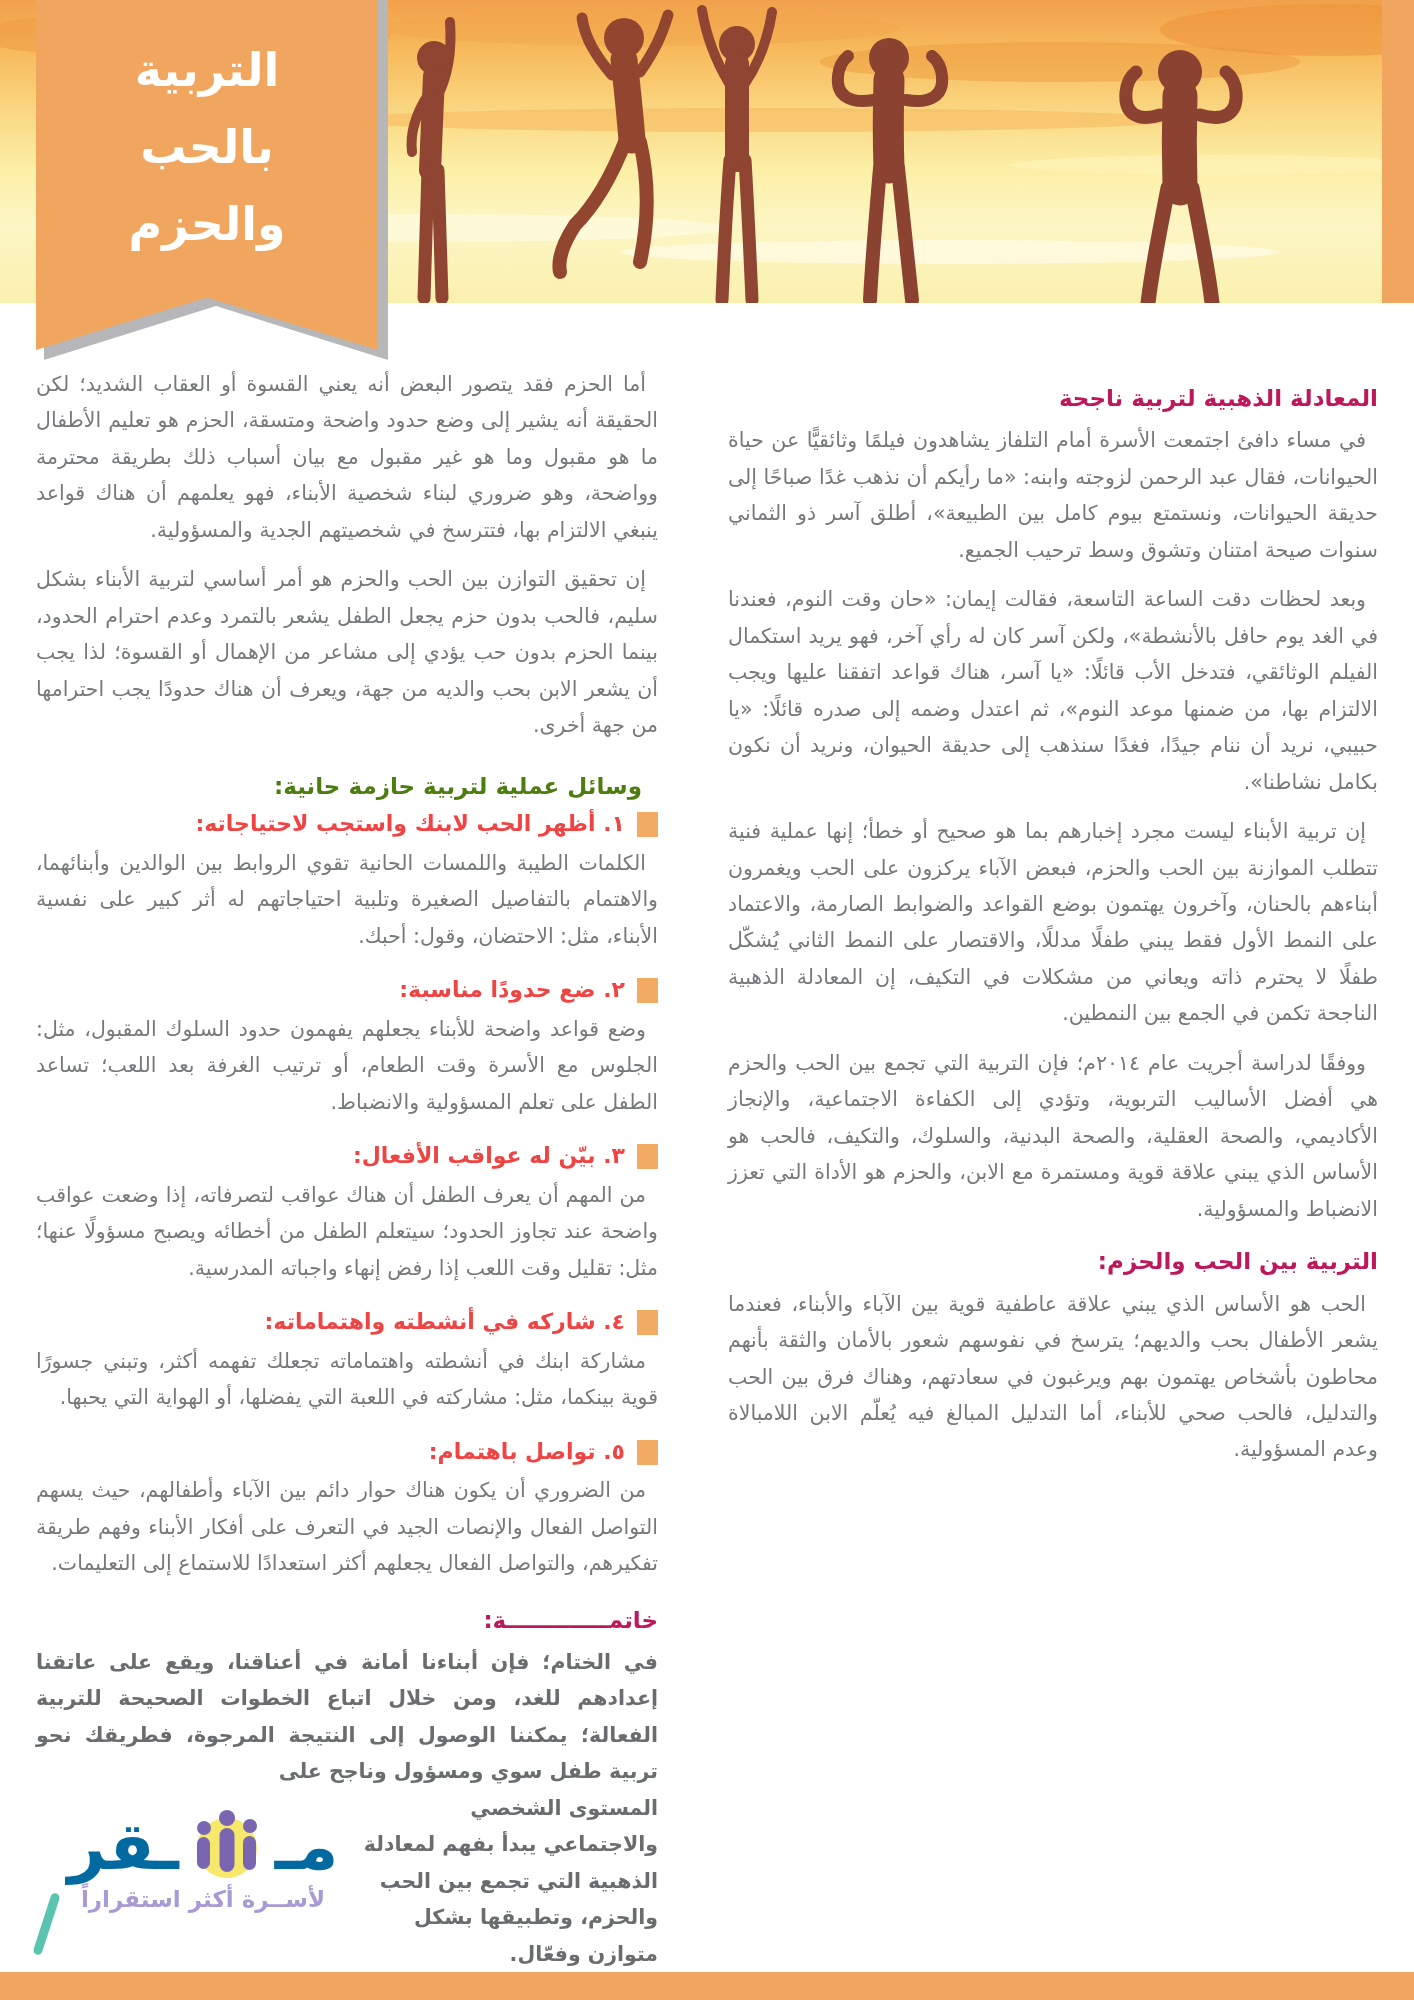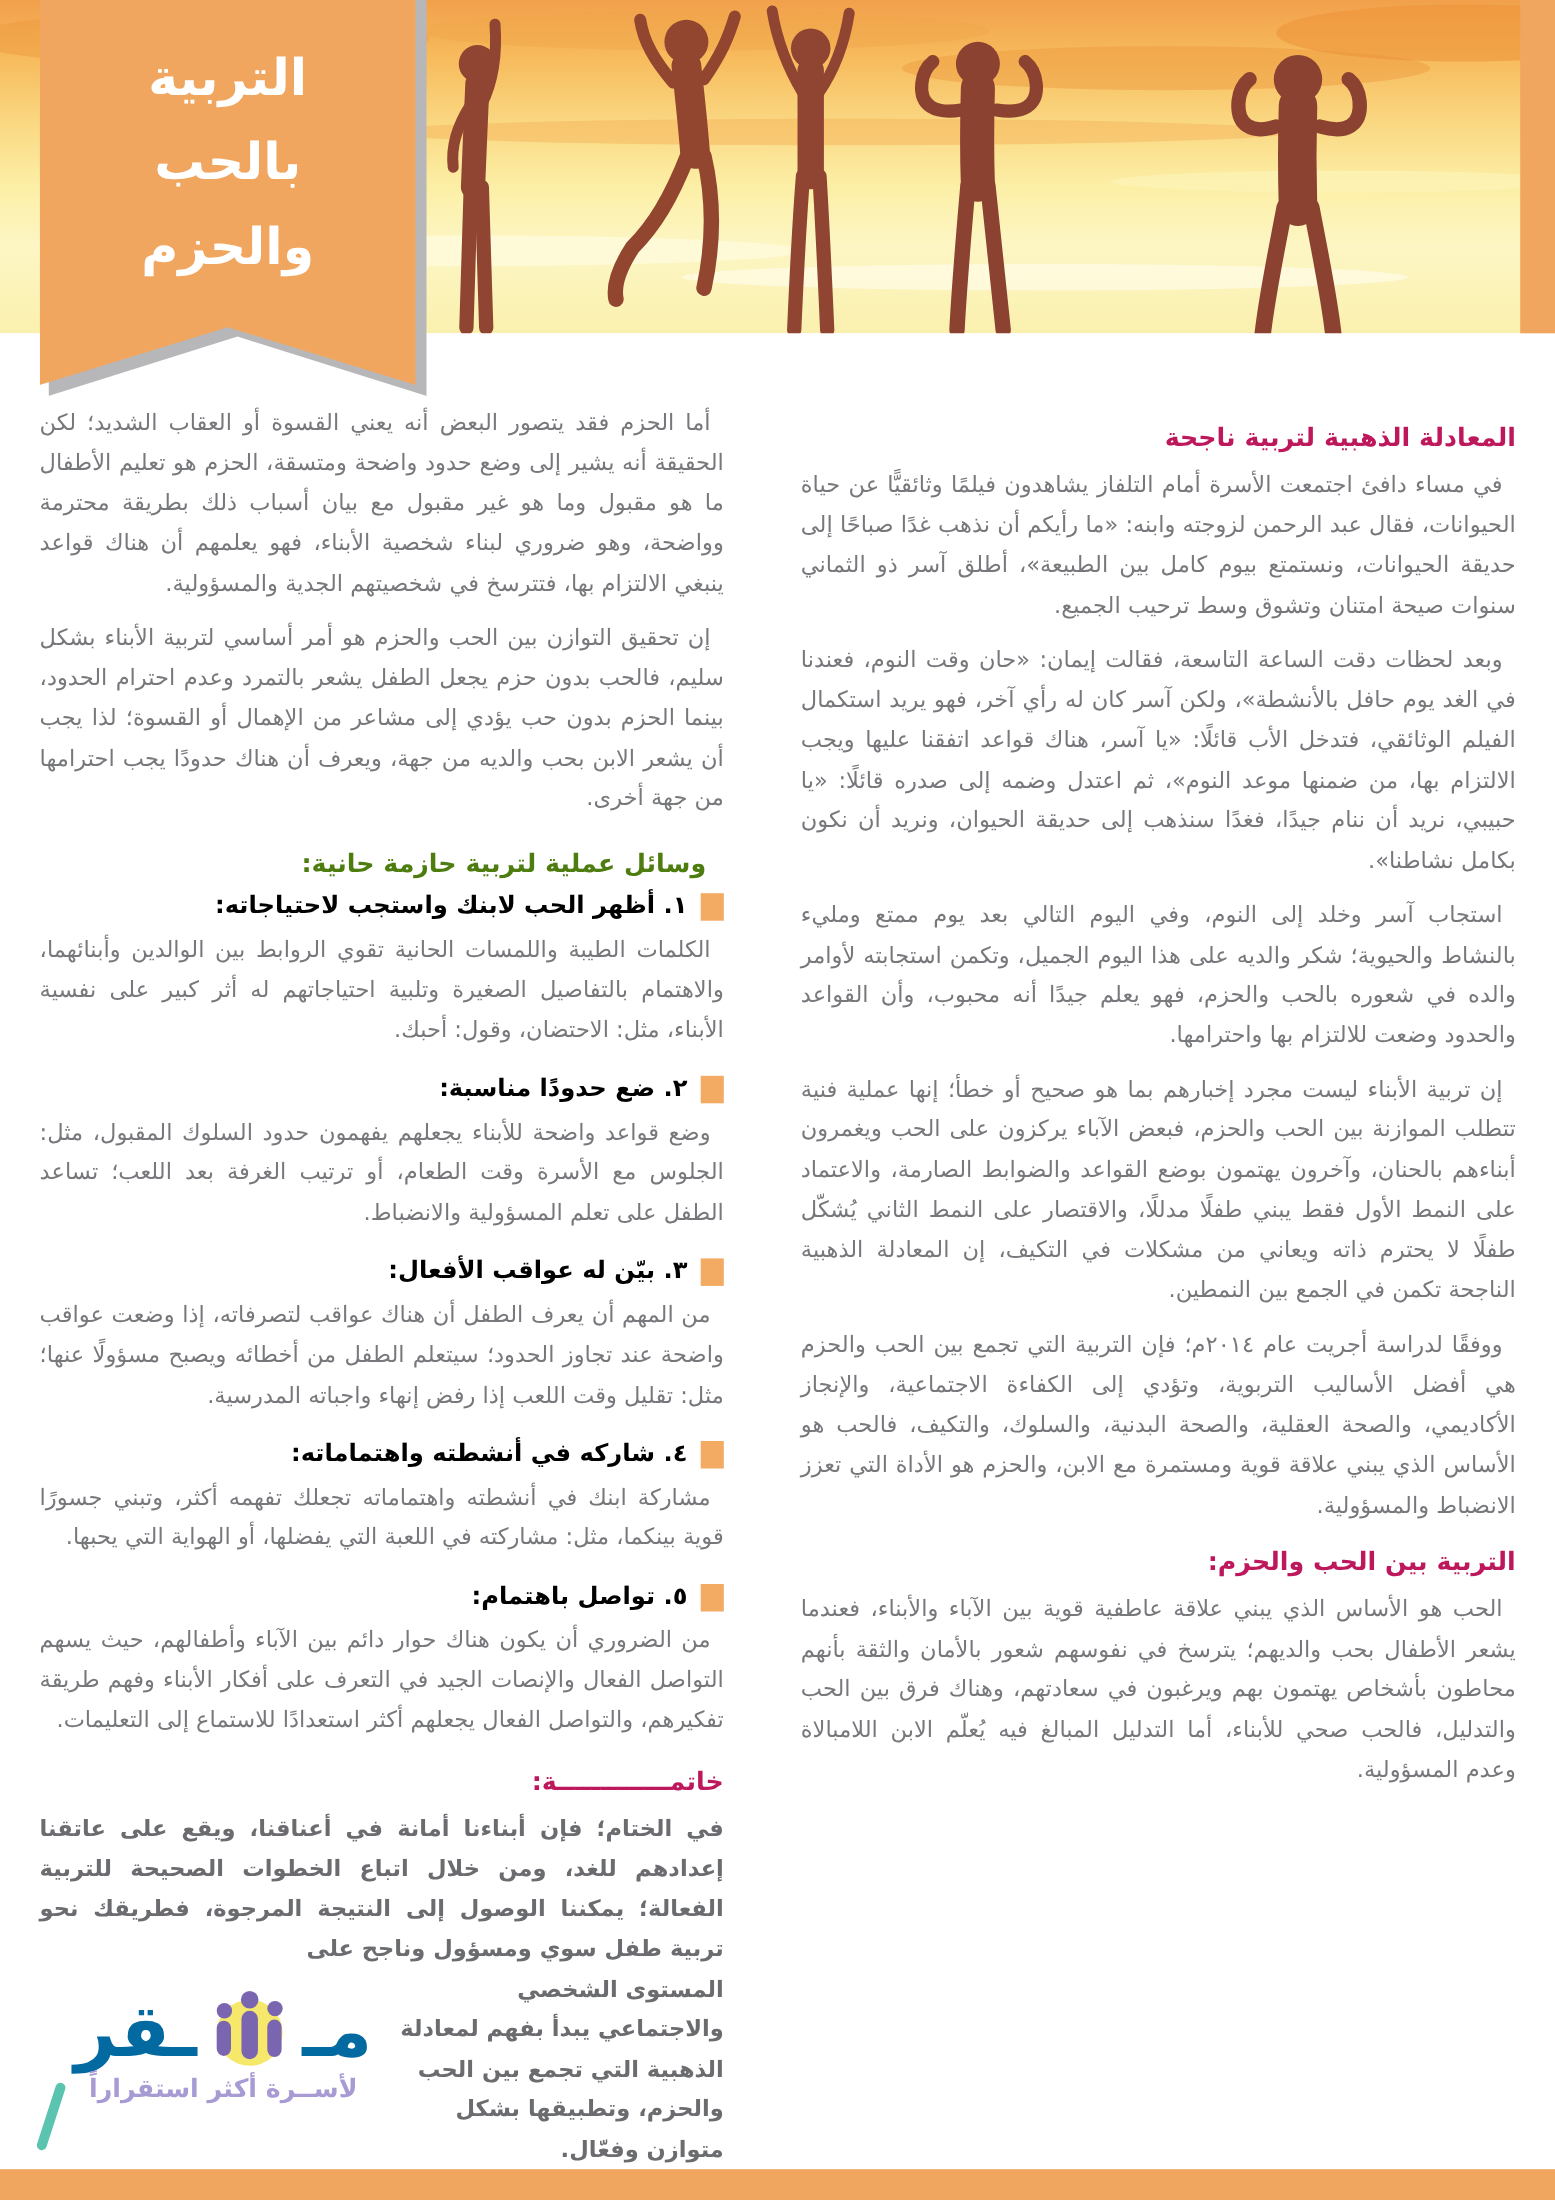--- a/index.html
+++ b/index.html
@@ -17,21 +17,21 @@
   
   .col{position:absolute;direction:rtl;text-align:justify;color:#77787C;}
   .col-right{right:36px;top:378px;width:650px;}
   .col-left{left:36px;top:366px;width:622px;}
   p.body{font-size:20.5px;line-height:1.78;margin:0 0 13px;text-indent:12px;}
   .h-teal{color:#be185d;font-size:23px;font-weight:bold;margin:4px 0 8px;line-height:1.4;}
   .h-orange{color:#4d7c0f;font-size:23px;font-weight:bold;margin:26px 16px 8px;line-height:1.4;}
   .method{margin-bottom:22px;}
   .method-head{display:flex;align-items:center;gap:12px;margin:0 0 6px;}
   .bullet-square{flex:0 0 auto;width:21px;height:25px;background:#F3AA62;}
-  .method-title{color:#000000;font-size:22px;font-weight:bold;line-height:1.3;}
+  .method-title{color:#ef4444;font-size:22px;font-weight:bold;line-height:1.3;}
   .method-body{font-size:20.5px;line-height:1.78;margin:0;text-indent:12px;}
   .conclusion{font-weight:bold;color:#6B6C6F;}
   .conclusion p{text-indent:0;margin-bottom:0;}
   .conclusion .narrow{margin-left:320px;text-align:right;}
   
   .logo{position:absolute;left:48px;top:1788px;width:310px;height:170px;}
   .brand-row{display:flex;direction:rtl;justify-content:center;align-items:flex-end;gap:2px;}
   .brand-text{color:#0369a1;font-size:66px;font-weight:bold;line-height:1.1;}
   .brand-people{position:relative;width:92px;height:96px;}
   .logo-tagline{color:#A89BD4;font-size:23px;font-weight:bold;text-align:center;direction:rtl;margin-top:2px;}
@@ -124,21 +124,20 @@
   <div class="ribbon">
     <div class="ribbon-line">التربية</div>
     <div class="ribbon-line">بالحب</div>
     <div class="ribbon-line">والحزم</div>
   </div>
 
   <div class="col col-right">
     <div class="h-teal">المعادلة الذهبية لتربية ناجحة</div>
     <p class="body">في مساء دافئ اجتمعت الأسرة أمام التلفاز يشاهدون فيلمًا وثائقيًّا عن حياة الحيوانات، فقال عبد الرحمن لزوجته وابنه: «ما رأيكم أن نذهب غدًا صباحًا إلى حديقة الحيوانات، ونستمتع بيوم كامل بين الطبيعة»، أطلق آسر ذو الثماني سنوات صيحة امتنان وتشوق وسط ترحيب الجميع.</p>
     <p class="body">وبعد لحظات دقت الساعة التاسعة، فقالت إيمان: «حان وقت النوم، فعندنا في الغد يوم حافل بالأنشطة»، ولكن آسر كان له رأي آخر، فهو يريد استكمال الفيلم الوثائقي، فتدخل الأب قائلًا: «يا آسر، هناك قواعد اتفقنا عليها ويجب الالتزام بها، من ضمنها موعد النوم»، ثم اعتدل وضمه إلى صدره قائلًا: «يا حبيبي، نريد أن ننام جيدًا، فغدًا سنذهب إلى حديقة الحيوان، ونريد أن نكون بكامل نشاطنا».</p>
-    <p class="body">استجاب آسر وخلد إلى النوم، وفي اليوم التالي بعد يوم ممتع ومليء بالنشاط والحيوية؛ شكر والديه على هذا اليوم الجميل، وتكمن استجابته لأوامر والده في شعوره بالحب والحزم، فهو يعلم جيدًا أنه محبوب، وأن القواعد والحدود وضعت للالتزام بها واحترامها.</p>
     <p class="body">إن تربية الأبناء ليست مجرد إخبارهم بما هو صحيح أو خطأ؛ إنها عملية فنية تتطلب الموازنة بين الحب والحزم، فبعض الآباء يركزون على الحب ويغمرون أبناءهم بالحنان، وآخرون يهتمون بوضع القواعد والضوابط الصارمة، والاعتماد على النمط الأول فقط يبني طفلًا مدللًا، والاقتصار على النمط الثاني يُشكّل طفلًا لا يحترم ذاته ويعاني من مشكلات في التكيف، إن المعادلة الذهبية الناجحة تكمن في الجمع بين النمطين.</p>
     <p class="body">ووفقًا لدراسة أجريت عام ٢٠١٤م؛ فإن التربية التي تجمع بين الحب والحزم هي أفضل الأساليب التربوية، وتؤدي إلى الكفاءة الاجتماعية، والإنجاز الأكاديمي، والصحة العقلية، والصحة البدنية، والسلوك، والتكيف، فالحب هو الأساس الذي يبني علاقة قوية ومستمرة مع الابن، والحزم هو الأداة التي تعزز الانضباط والمسؤولية.</p>
     <div class="h-teal" style="margin-top:18px;">التربية بين الحب والحزم:</div>
     <p class="body">الحب هو الأساس الذي يبني علاقة عاطفية قوية بين الآباء والأبناء، فعندما يشعر الأطفال بحب والديهم؛ يترسخ في نفوسهم شعور بالأمان والثقة بأنهم محاطون بأشخاص يهتمون بهم ويرغبون في سعادتهم، وهناك فرق بين الحب والتدليل، فالحب صحي للأبناء، أما التدليل المبالغ فيه يُعلّم الابن اللامبالاة وعدم المسؤولية.</p>
   </div>
 
   <div class="col col-left">
     <p class="body">أما الحزم فقد يتصور البعض أنه يعني القسوة أو العقاب الشديد؛ لكن الحقيقة أنه يشير إلى وضع حدود واضحة ومتسقة، الحزم هو تعليم الأطفال ما هو مقبول وما هو غير مقبول مع بيان أسباب ذلك بطريقة محترمة وواضحة، وهو ضروري لبناء شخصية الأبناء، فهو يعلمهم أن هناك قواعد ينبغي الالتزام بها، فتترسخ في شخصيتهم الجدية والمسؤولية.</p>
     <p class="body">إن تحقيق التوازن بين الحب والحزم هو أمر أساسي لتربية الأبناء بشكل سليم، فالحب بدون حزم يجعل الطفل يشعر بالتمرد وعدم احترام الحدود، بينما الحزم بدون حب يؤدي إلى مشاعر من الإهمال أو القسوة؛ لذا يجب أن يشعر الابن بحب والديه من جهة، ويعرف أن هناك حدودًا يجب احترامها من جهة أخرى.</p>
 

